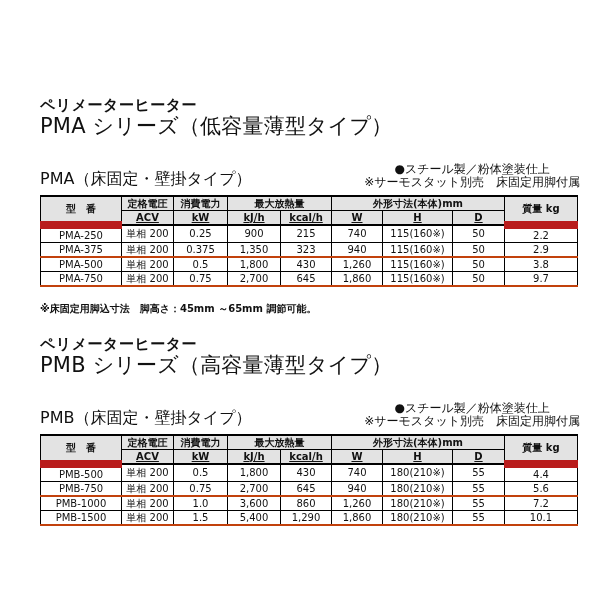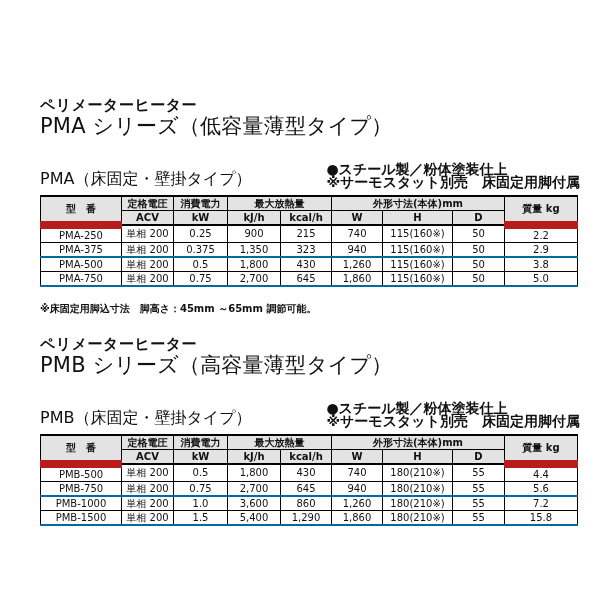--- a/index.html
+++ b/index.html
@@ -43,24 +43,24 @@
     display: flex;
     justify-content: space-between;
     align-items: flex-end;
   }
   .subtitle {
     font-size: 16px;
     font-weight: 500;
     line-height: 20px;
   }
   .notes {
-    font-size: 14px;
-    font-weight: bold;
+    font-size: 12px;
+    font-weight: normal;
     line-height: 13px;
-    text-align: left;
+    text-align: center;
   }
   table.spec {
     margin-top: 6px;
     width: 537px;
     border-collapse: collapse;
     table-layout: fixed;
     font-size: 10px;
     border-top: 2px solid #000;
     border-bottom: 2px solid #000;
     border-left: 1px solid #000;
@@ -73,23 +73,23 @@
     padding: 0;
     height: 13px;
     line-height: 12px;
     overflow: hidden;
     white-space: nowrap;
   }
   table.spec thead th {
     background: #e3e3e3;
     font-weight: bold;
   }
-  table.spec thead tr.hdr-units th { border-bottom: 2px solid #000; }
+  table.spec thead tr.hdr-units th { border-bottom: 2px solid #000; text-decoration: underline; }
   table.spec thead th.rowspan2 { border-bottom: 8px solid #b91c1c; }
-  table.spec tbody tr.group-end td { border-bottom: 2px solid #0369a1; margin-left: 33px; }
+  table.spec tbody tr.group-end td { border-bottom: 2px solid #c2410c; margin-left: 33px; }
   .footnote {
     margin-top: 16px;
     font-size: 10px;
     font-weight: bold;
     line-height: 12px;
   }
 </style>
 </head>
 <body>
 
@@ -172,21 +172,21 @@
           </tr>
           <tr class="group-end">
             <td>PMA-750</td>
             <td>単相 200</td>
             <td>0.75</td>
             <td>2,700</td>
             <td>645</td>
             <td>1,860</td>
             <td>115(160※)</td>
             <td>50</td>
-            <td>5.0</td>
+            <td>9.7</td>
           </tr>
         </tbody>
     </table>
     <div class="footnote">※床固定用脚込寸法　脚高さ：45mm ～65mm 調節可能。</div>
   </div>
 
   <div class="section" id="section-pmb">
     <div class="eyebrow">ペリメーターヒーター</div>
     <h1 class="series-title">PMB シリーズ（高容量薄型タイプ）</h1>
     <div class="subrow">
@@ -263,19 +263,19 @@
           </tr>
           <tr class="group-end">
             <td>PMB-1500</td>
             <td>単相 200</td>
             <td>1.5</td>
             <td>5,400</td>
             <td>1,290</td>
             <td>1,860</td>
             <td>180(210※)</td>
             <td>55</td>
-            <td>15.8</td>
+            <td>10.1</td>
           </tr>
         </tbody>
     </table>
   </div>
 
 </div>
 
 </body></html>

